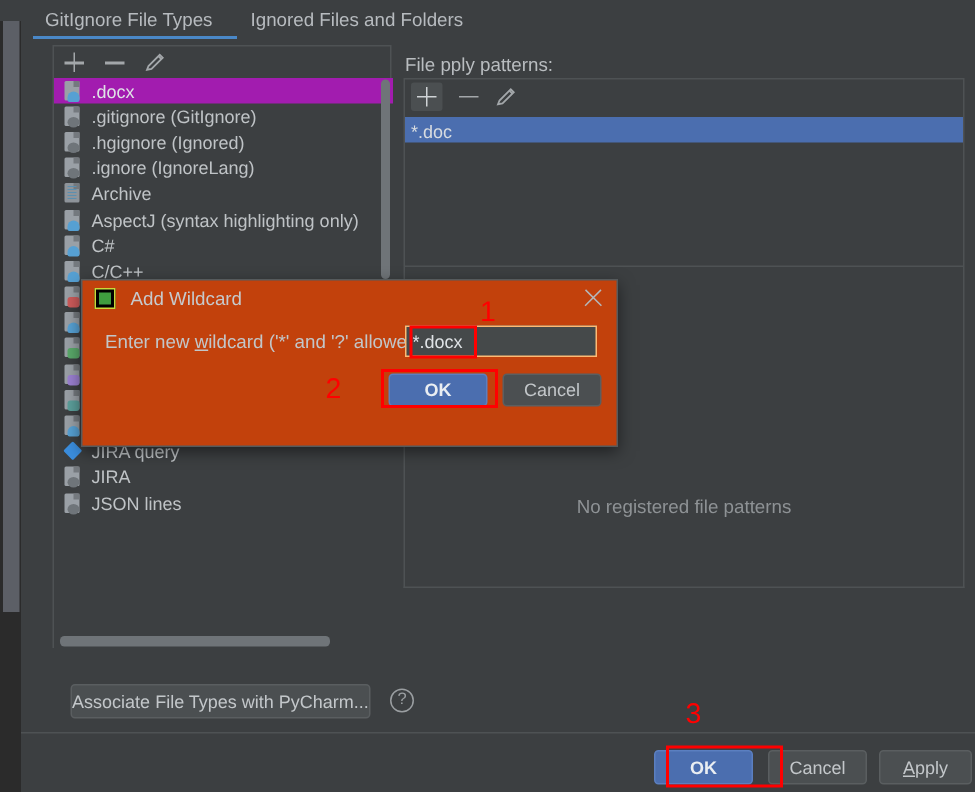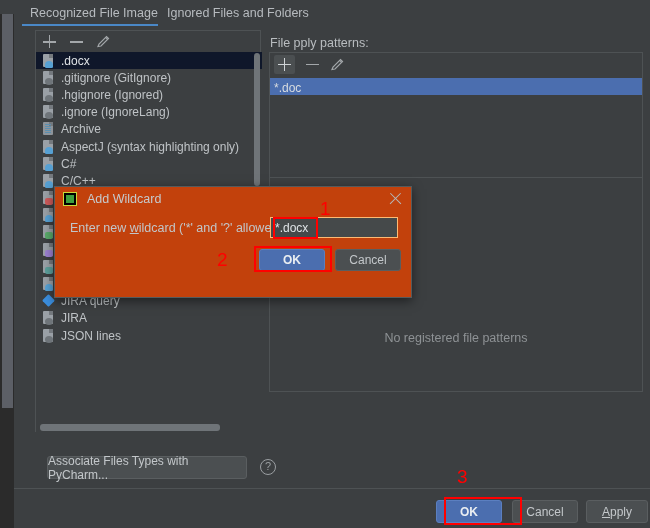--- a/index.html
+++ b/index.html
@@ -71,21 +71,21 @@
 
   #list-scroll {
     position: absolute; left: 0; top: 21px; width: 226px; height: 380px;
     overflow: hidden; background: #3c3f41;
   }
   .list-row {
     height: 17.2px; display: flex; align-items: center;
     padding-left: 6px; gap: 6px; font-size: 12px; color: #bfc3c6;
     white-space: nowrap; cursor: default;
   }
-  .list-row.selected { background: #0f172a; color: #dfe3e6; }
+  .list-row.selected { background: #a21caf; color: #dfe3e6; }
 
   
   .fi { width: 13px; height: 14px; position: relative; flex: 0 0 13px; }
   .fi .pg {
     position: absolute; left: 1px; top: 0px; width: 10px; height: 13px;
     background: #9aa0a6; border-radius: 1px;
   }
   .fi .fold {
     position: absolute; right: 2px; top: 0px; width: 4px; height: 4px;
     background: #74797e;
@@ -274,21 +274,21 @@
 
 <div id="left-strip">
   <div id="left-thumb"></div>
 </div>
 <div id="left-top-cap"></div>
 
 <div id="panel">
 
   <div id="tabbar">
     <div class="tab" id="tab-recognized">
-      <span>Recognized File Image</span>
+      <span>GitIgnore File Types</span>
     </div>
     <div class="tab" id="tab-ignored">
       <span>Ignored Files and Folders</span>
     </div>
     <div id="tab-underline"></div>
   </div>
 
   <div id="list-wrap">
     <div id="list-toolbar">
       <span class="tb-icon tb-plus"></span>
@@ -463,21 +463,21 @@
           <span>*.doc</span>
         </div>
       </div>
   </div>
   <div id="empty-box-top"></div>
   <div id="empty-box">
     <span>No registered file patterns</span>
   </div>
 
   <div id="associate-btn">
-    <span>Associate Files Types with PyCharm...</span>
+    <span>Associate File Types with PyCharm...</span>
   </div>
   <div id="help-icon">?</div>
 
   <div id="bottom-divider"></div>
 
   <div class="btm-btn" id="ok-btn-main">
     <span>OK</span>
   </div>
   <div class="btm-btn" id="cancel-btn-main">
     <span>Cancel</span>

